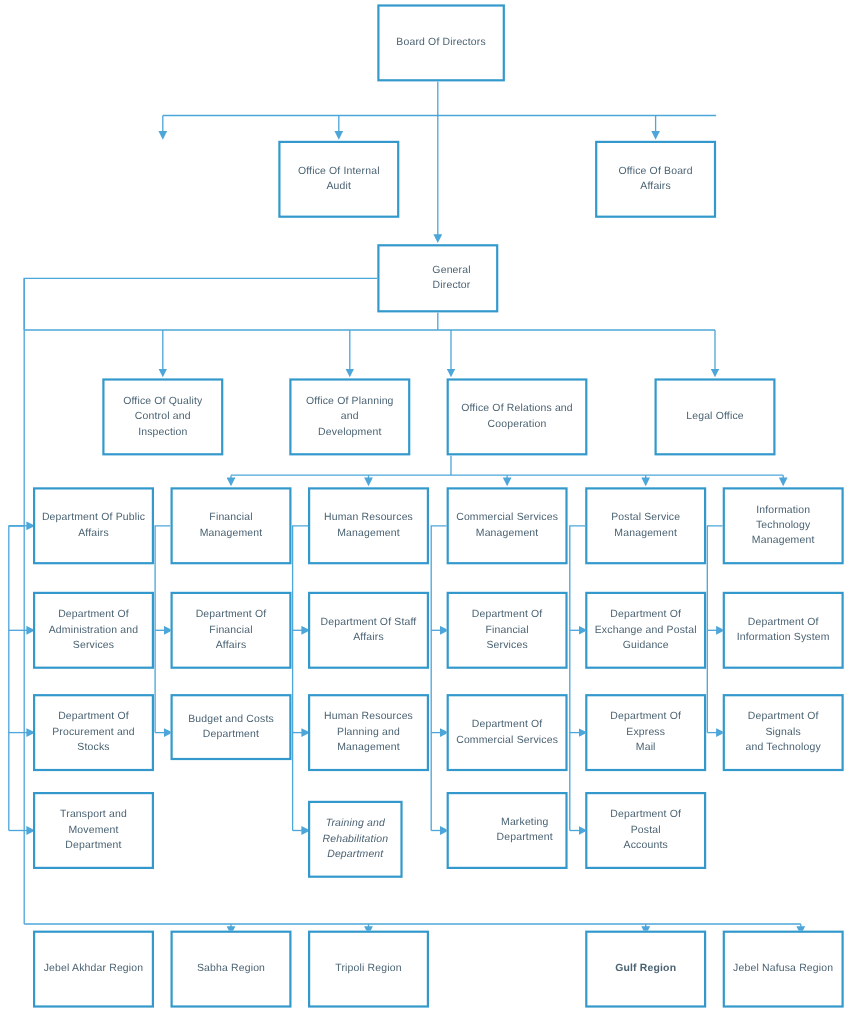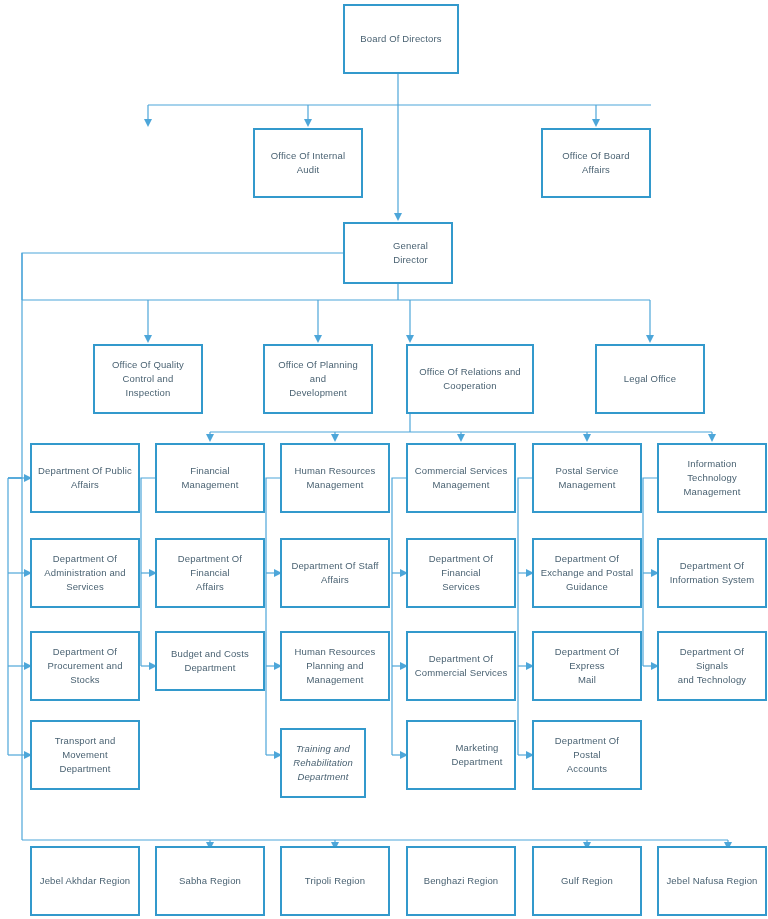--- a/index.html
+++ b/index.html
@@ -254,23 +254,20 @@
 
   <div class="node" style="left: 30px; top: 846px; width: 110px; height: 70px;">
     <span class="label">Jebel Akhdar Region</span>
   </div>
   <div class="node" style="left: 155px; top: 846px; width: 110px; height: 70px;">
     <span class="label">Sabha Region</span>
   </div>
   <div class="node" style="left: 280px; top: 846px; width: 110px; height: 70px;">
     <span class="label">Tripoli Region</span>
   </div>
-  <div class="node" style="left: 406px; top: 846px; width: 110px; height: 70px;">
-    <span class="label">Benghazi Region</span>
-  </div>
-  <div class="node" style="left: 532px; top: 846px; width: 110px; height: 70px;">
+  <div class="node" style="left: 532px; top: 846px; width: 110px; height: 70px; font-weight: bold;">
     <span class="label">Gulf Region</span>
   </div>
   <div class="node" style="left: 657px; top: 846px; width: 110px; height: 70px;">
     <span class="label">Jebel Nafusa Region</span>
   </div>
 
 </div>
 
 </body></html>

